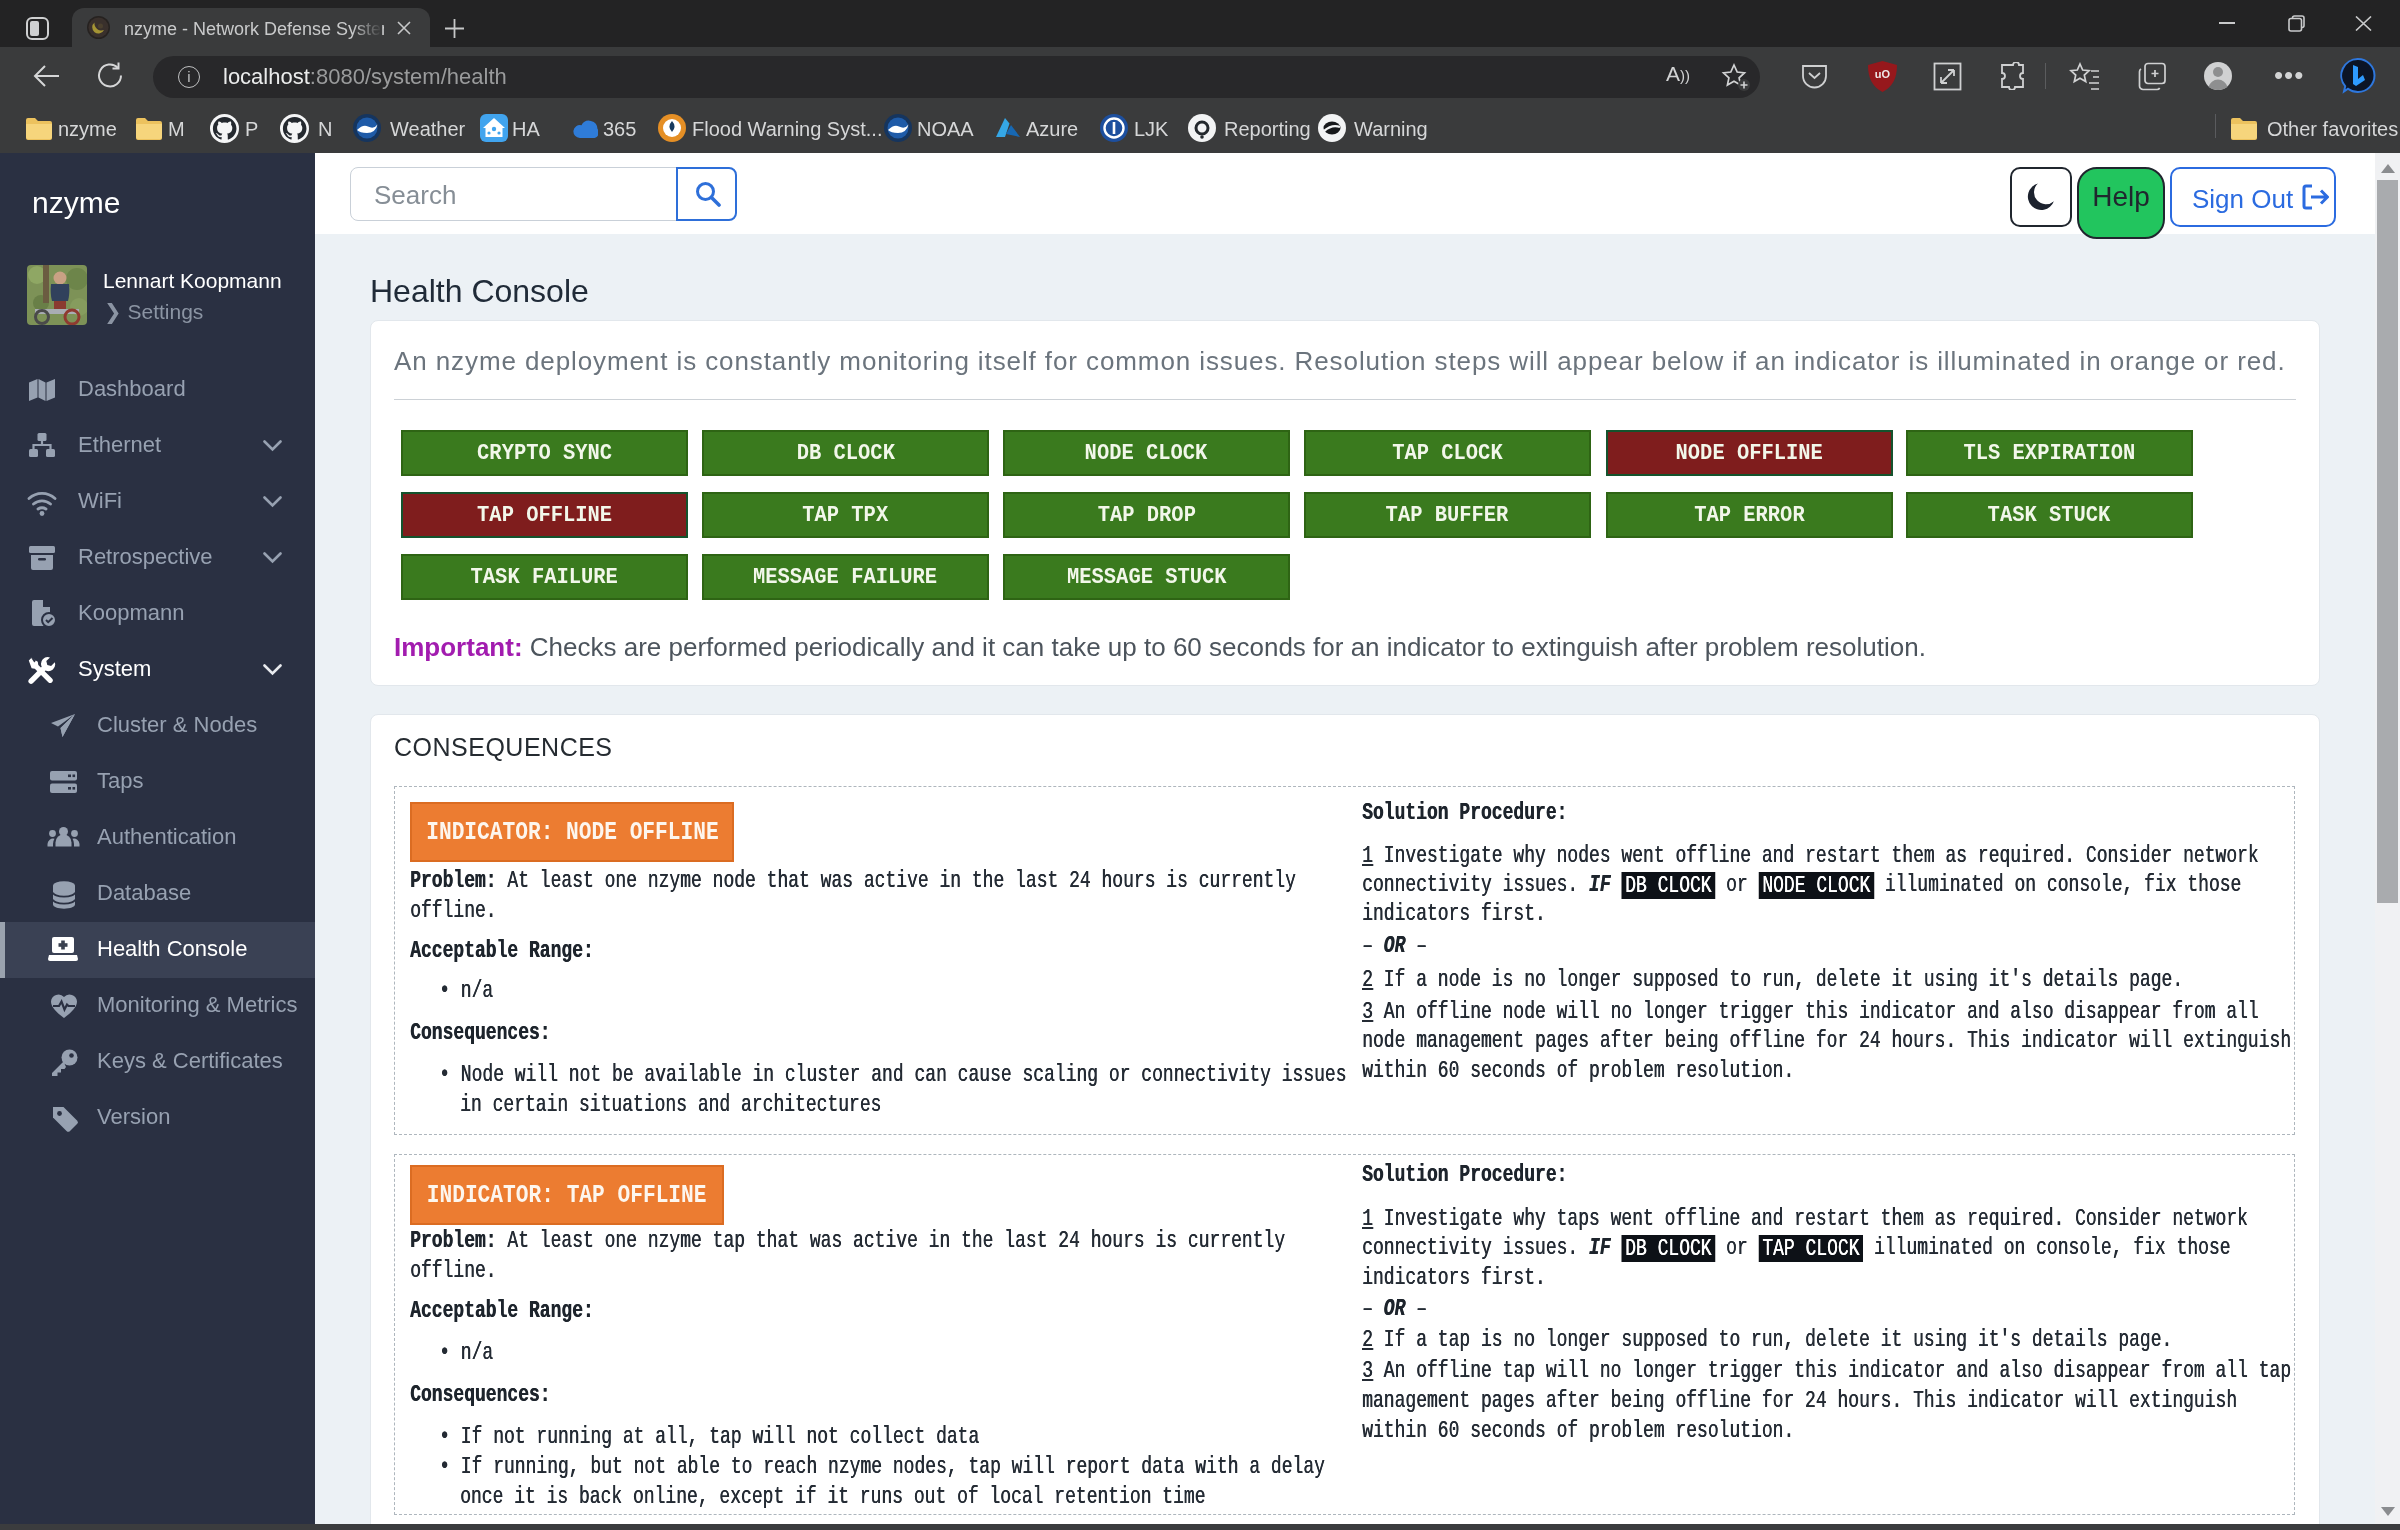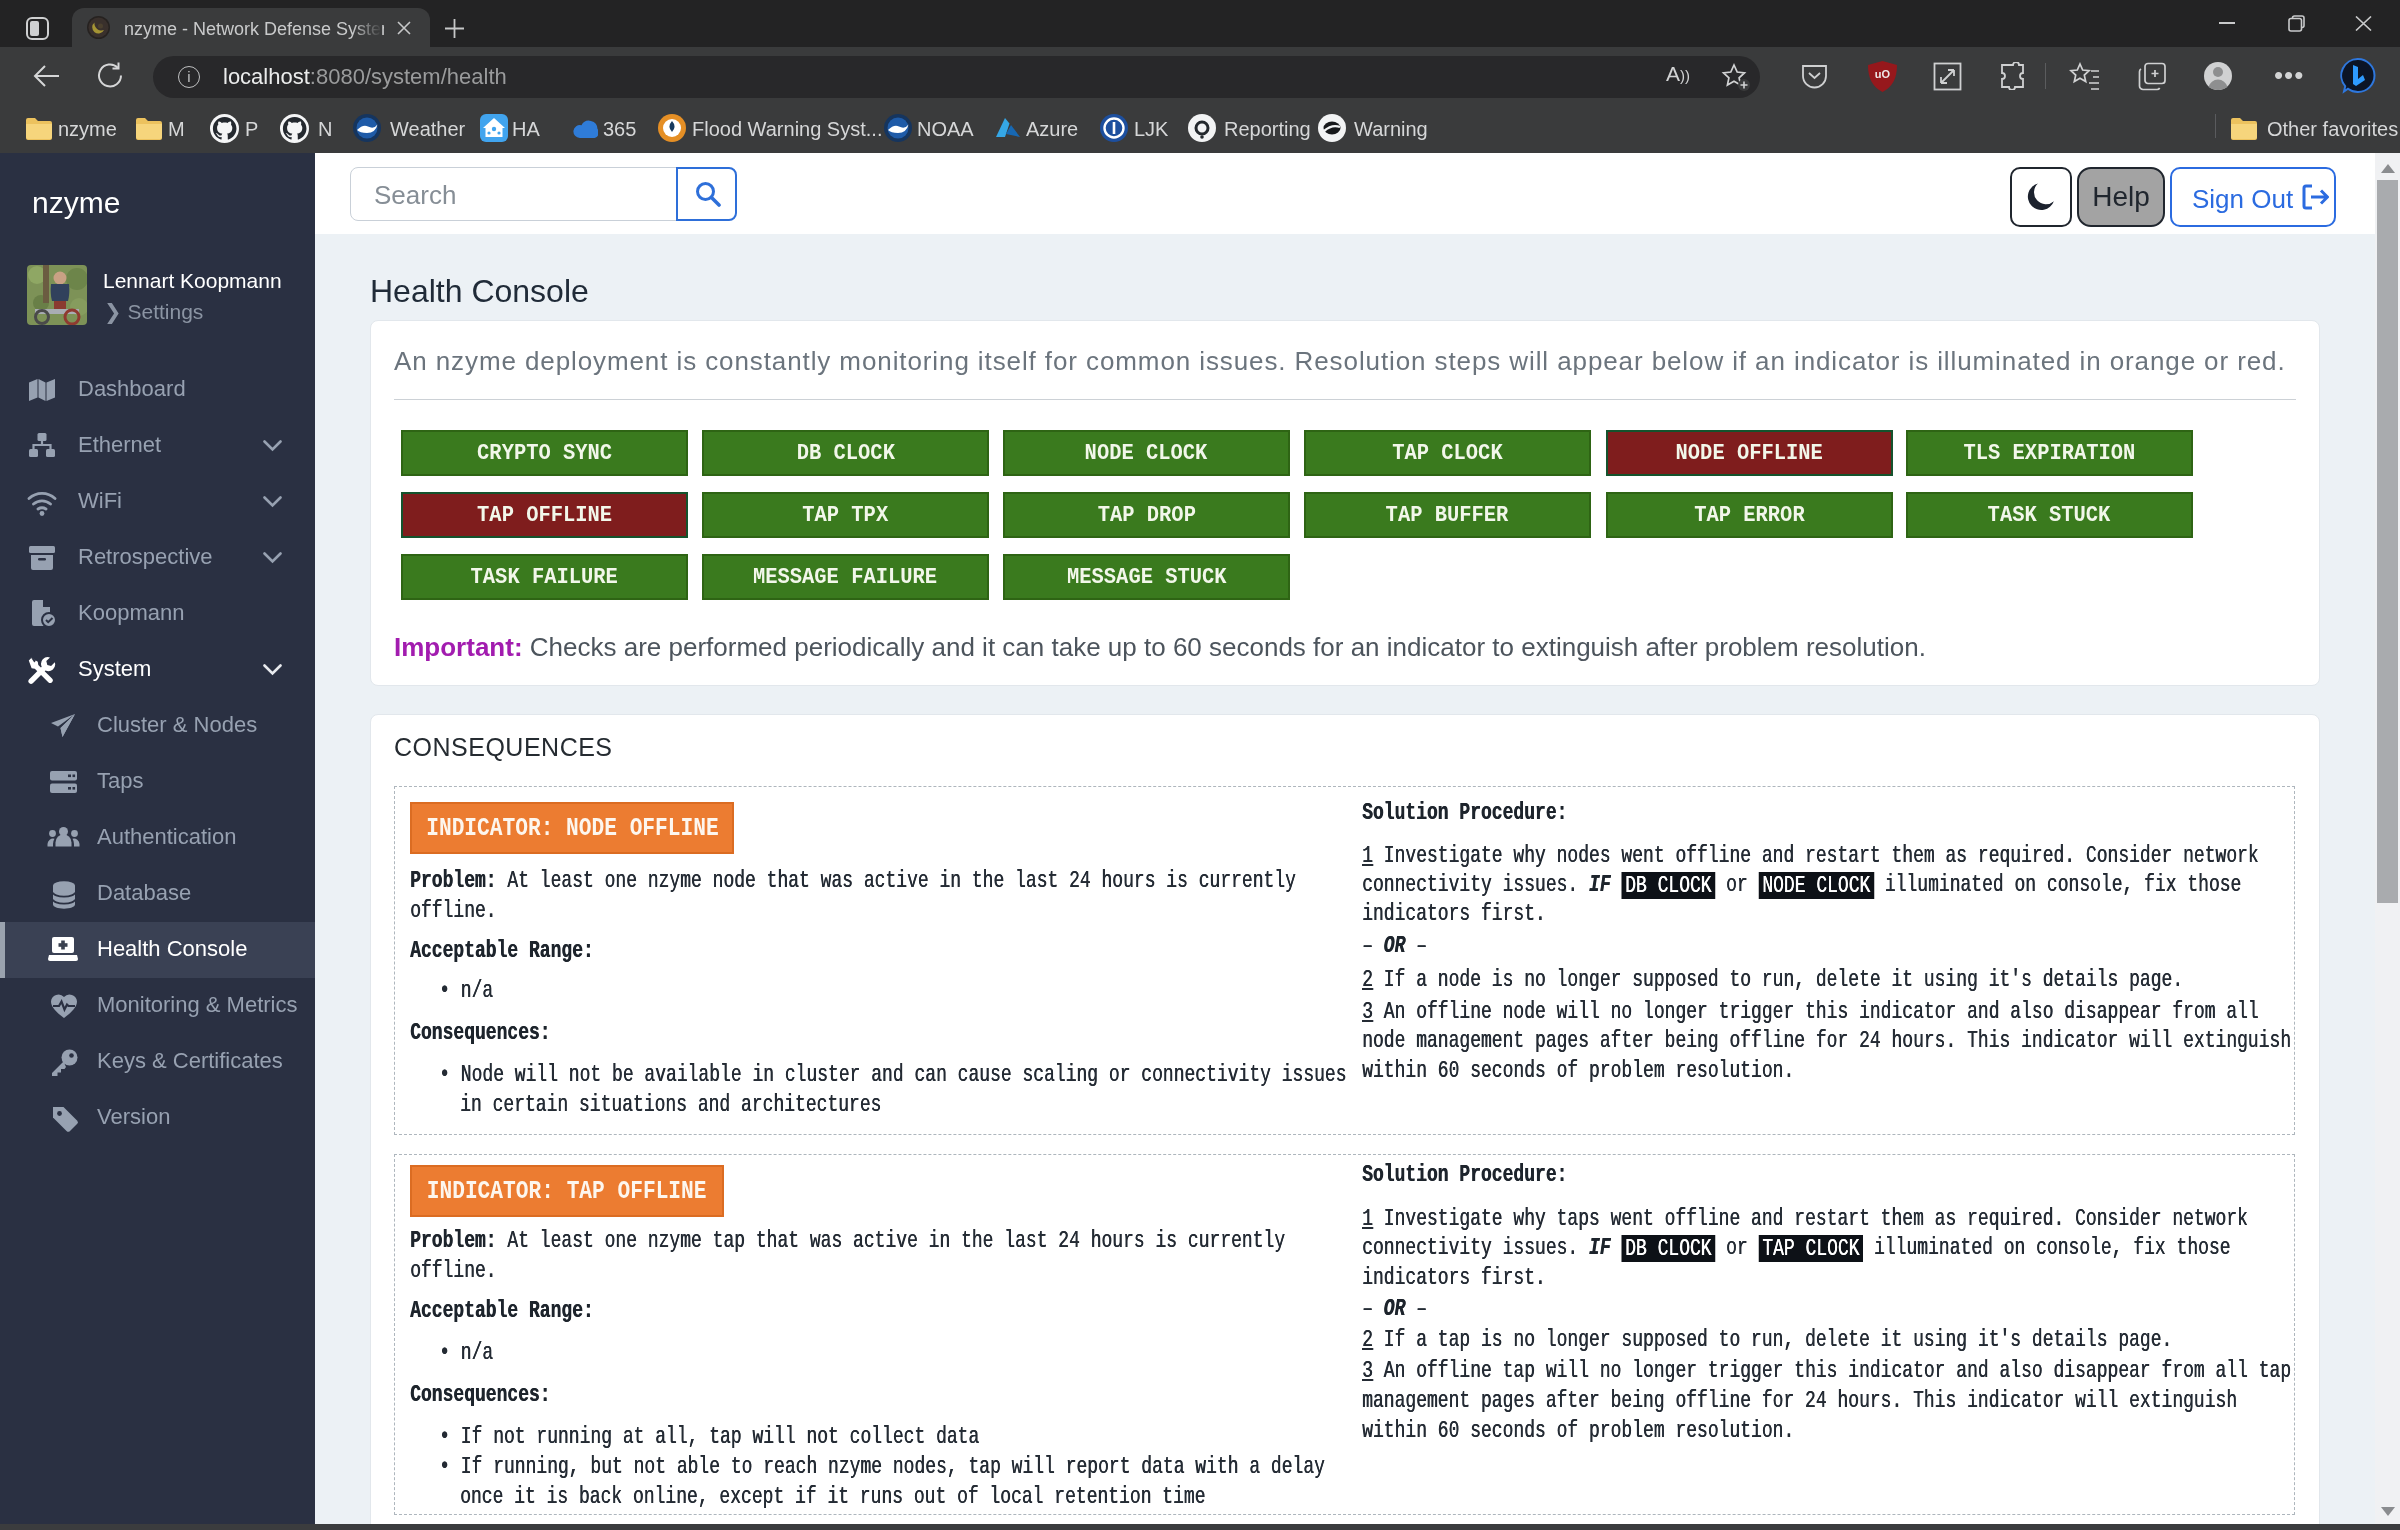--- a/index.html
+++ b/index.html
@@ -351,21 +351,21 @@
 <svg class="abs" style="left:695px;top:181px" width="26" height="26" viewBox="0 0 26 26">
     <circle cx="10.5" cy="10.5" r="8" fill="none" stroke="#2e6fd9" stroke-width="3"></circle>
     <path d="M16.5 16.5 L24 24" stroke="#2e6fd9" stroke-width="3.6" stroke-linecap="round"></path>
   </svg>
 
 <div class="abs" style="left:2010px;top:167px;width:62px;height:60px;border:2px solid #20262e;border-radius:10px;background:#fff"></div>
 <svg class="abs" style="left:2025px;top:180px" width="33" height="33" viewBox="0 0 32 32">
     <path d="M28 20.5 A13 13 0 1 1 12.5 3.5 A11 11 0 0 0 28 20.5 z" fill="#1c222e"></path>
   </svg>
 
-<div class="abs" style="left:2077px;top:167px;width:88px;height:60px;border:2px solid #20262e;border-radius:14px;background:#a3a3a3;font-size:28px;color:#20262e;text-align:center;line-height:56px">Help</div>
+<div class="abs" style="left:2077px;top:167px;width:88px;height:72px;border:2px solid #20262e;border-radius:20px;background:#22c55e;font-size:28px;color:#20262e;text-align:center;line-height:56px">Help</div>
 
 <div class="abs" style="left:2170px;top:167px;width:166px;height:60px;border:2px solid #2b6be0;border-radius:10px;background:#fff"></div>
 <div class="abs" style="left:2192px;top:184px;font-size:26px;color:#2b6be0">Sign Out</div>
 <svg class="abs" style="left:2302px;top:184px" width="27" height="26" viewBox="0 0 27 26">
     <path d="M10 2 H4 a2 2 0 0 0 -2 2 v18 a2 2 0 0 0 2 2 h6" fill="none" stroke="#2b6be0" stroke-width="3"></path>
     <path d="M9 13 H25 M19 6.5 L25.5 13 L19 19.5" fill="none" stroke="#2b6be0" stroke-width="3"></path>
   </svg>
 
 <div class="abs" style="left:2375px;top:153px;width:25px;height:1377px;background:#f0f1f3"></div>
 <div class="abs" style="left:2381px;top:164px;width:0;height:0;border-left:7px solid transparent;border-right:7px solid transparent;border-bottom:9px solid #8a8c8f"></div>
@@ -430,21 +430,21 @@
   </div>
 <div class="abs" style="left:394px;top:632px;font-size:26px;color:#4c545c"><b style="color:#a21caf">Important:</b> Checks are performed periodically and it can take up to 60 seconds for an indicator to extinguish after problem resolution.</div>
 
 <div class="abs" style="left:370px;top:714px;width:1950px;height:826px;background:#fff;border:1px solid #e2e7ec;border-radius:8px"></div>
 <div class="abs" style="left:394px;top:733px;font-size:25px;color:#252b31;letter-spacing:0.5px">CONSEQUENCES</div>
 <style>
 .dash{position:absolute;border:1px dashed #aeb6bd;background:#fff}
 .cline{position:absolute;font-family:"Liberation Mono",monospace;font-size:24px;line-height:30px;color:#242b34;white-space:nowrap;transform:scaleX(.75);transform-origin:0 0;text-shadow:0.5px 0 0 currentColor}
 .cline b{color:#1d242c}
 .kbd{background:#0d1117;color:#fff;padding:0 5px;display:inline-block;line-height:27px;transform:translateY(1px)}
-.obadge{position:absolute;height:52px;background:#ec7c31;border:2px solid #db6c22;display:flex;align-items:center;justify-content:center}
+.obadge{position:absolute;height:60px;background:#ec7c31;border:2px solid #db6c22;display:flex;align-items:center;justify-content:center}
 .obadge span{font-family:"Liberation Mono",monospace;font-weight:bold;font-size:26px;color:#fdf6ee;white-space:nowrap;transform:scaleX(.815)}
 </style>
 
 <div class="dash" style="left:394px;top:786px;width:1901px;height:349px"></div>
 <div class="obadge" style="left:410px;top:802px;width:324px">
     <span>INDICATOR: NODE OFFLINE</span>
   </div>
 <div class="cline" style="left:410px;top:866px"><b>Problem:</b> At least one nzyme node that was active in the last 24 hours is currently</div>
 <div class="cline" style="left:410px;top:896px">offline.</div>
 <div class="cline" style="left:410px;top:936px"><b>Acceptable Range:</b></div>

